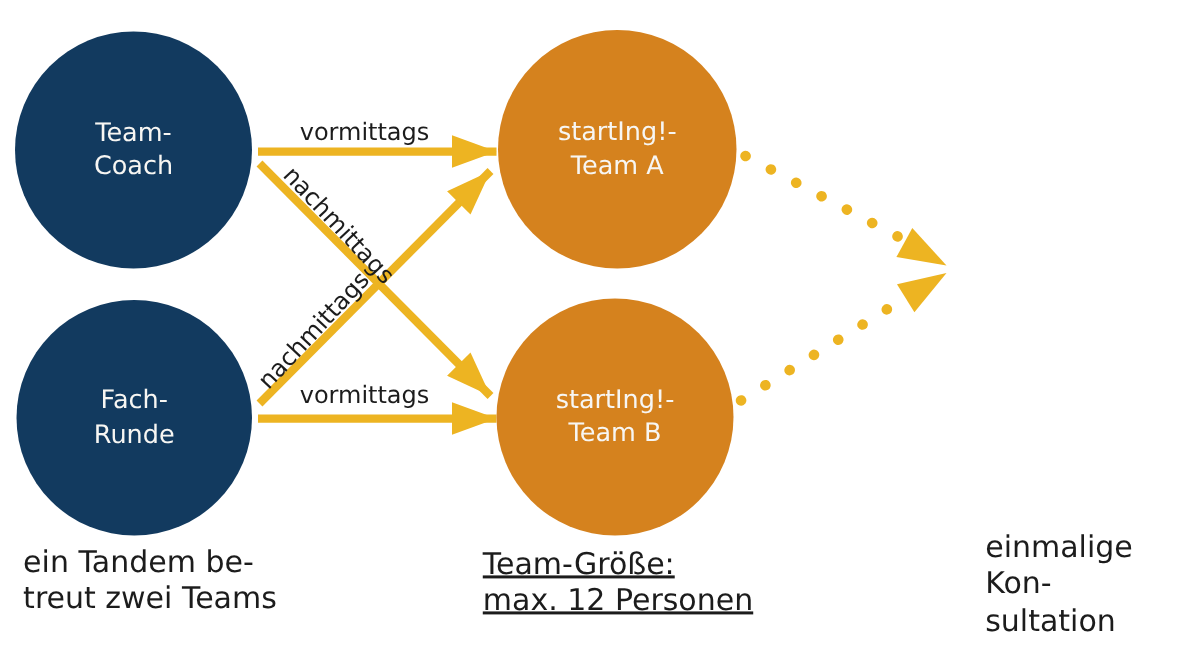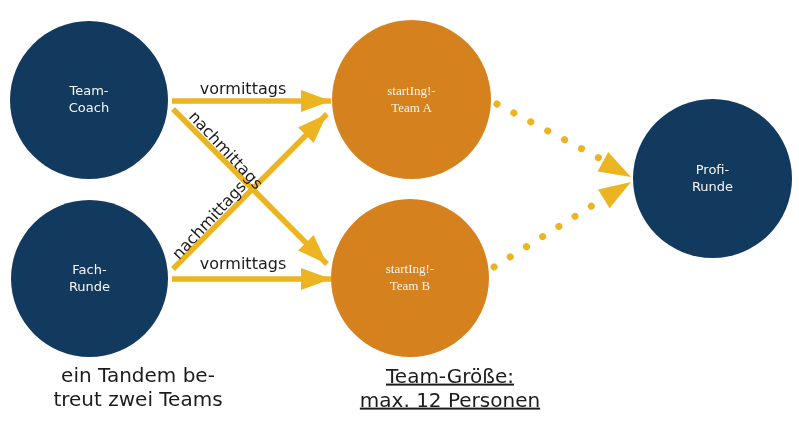--- a/index.html
+++ b/index.html
@@ -22,27 +22,27 @@
     z-index: 1;
   }
   .node {
     position: absolute;
     border-radius: 50%;
     display: flex;
     align-items: center;
     justify-content: center;
     text-align: center;
     color: var(--node_text, #f7f6f3);
-    font-size: 13px;
+    font-size: 17px;
     line-height: 1.3;
     white-space: pre-line;
     z-index: 2;
   }
   .node.navy { background: var(--navy, #123a5f); }
-  .node.orange { background: var(--orange, #d5821e); font-family: Liberation Serif, serif; }
+  .node.orange { background: var(--orange, #d5821e); }
 
   #node-team-coach  { left: 10px;  top: 21px;  width: 158px; height: 158px; }
   #node-fach-coach  { left: 11px;  top: 200px; width: 157px; height: 157px; }
   #node-team-a      { left: 332px; top: 20px;  width: 159px; height: 159px; }
   #node-team-b      { left: 331px; top: 199px; width: 158px; height: 158px; }
   #node-profi-runde { left: 633px; top: 99px;  width: 159px; height: 159px; }
 
   .edge-label {
     position: absolute;
     color: var(--ink, #1c1c1c);
@@ -55,24 +55,23 @@
   #label-fc-tb { left: 243px; top: 263px; }
   #label-tc-tb { left: 226px; top: 150px; transform: translate(-50%, -50%) rotate(47deg); }
   #label-fc-ta { left: 209px; top: 220px; transform: translate(-50%, -50%) rotate(-47deg); }
 
   .caption {
     position: absolute;
     transform: translate(-50%, -50%);
     color: var(--ink, #1c1c1c);
     font-size: 20px;
     line-height: 1.22;
-    text-align: center;
+    text-align: left;
     white-space: pre-line;
     z-index: 2;
-    margin-left: 38px;
   }
   #caption-tandem       { left: 100px; top: 387px; }
   #caption-team-size    { left: 412px; top: 388px; text-decoration: underline; }
   #caption-consultation { left: 706px; top: 389px; }
 </style>
 </head>
 <body>
 
 <div id="canvas">
 
@@ -95,26 +94,26 @@
   </svg>
 
   <div class="node navy" id="node-team-coach">Team-
 Coach</div>
   <div class="node navy" id="node-fach-coach">Fach-
 Runde</div>
   <div class="node orange" id="node-team-a">startIng!-
 Team A</div>
   <div class="node orange" id="node-team-b">startIng!-
 Team B</div>
-  <div class="node navy" id="node-profi-runde">Profi-
-Runde</div>
 
   <div class="edge-label" id="label-tc-ta">vormittags</div>
   <div class="edge-label" id="label-tc-tb">nachmittags</div>
   <div class="edge-label" id="label-fc-ta">nachmittags</div>
   <div class="edge-label" id="label-fc-tb">vormittags</div>
 
   <div class="caption" id="caption-tandem">ein Tandem be-
 treut zwei Teams</div>
   <div class="caption" id="caption-team-size">Team-Größe:
 max. 12 Personen</div>
+  <div class="caption" id="caption-consultation">einmalige Kon-
+sultation</div>
 
 </div>
 
 </body></html>

